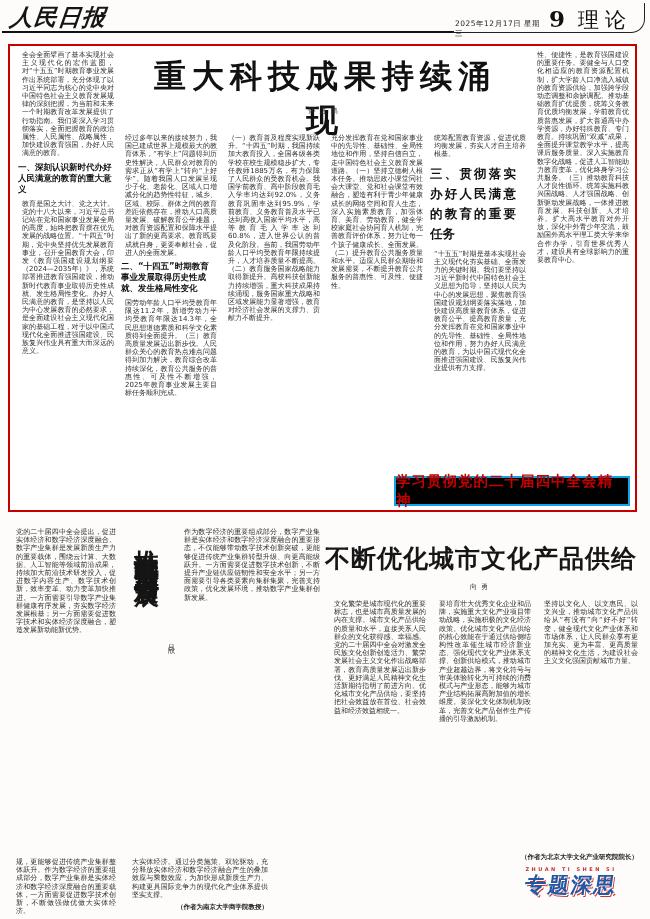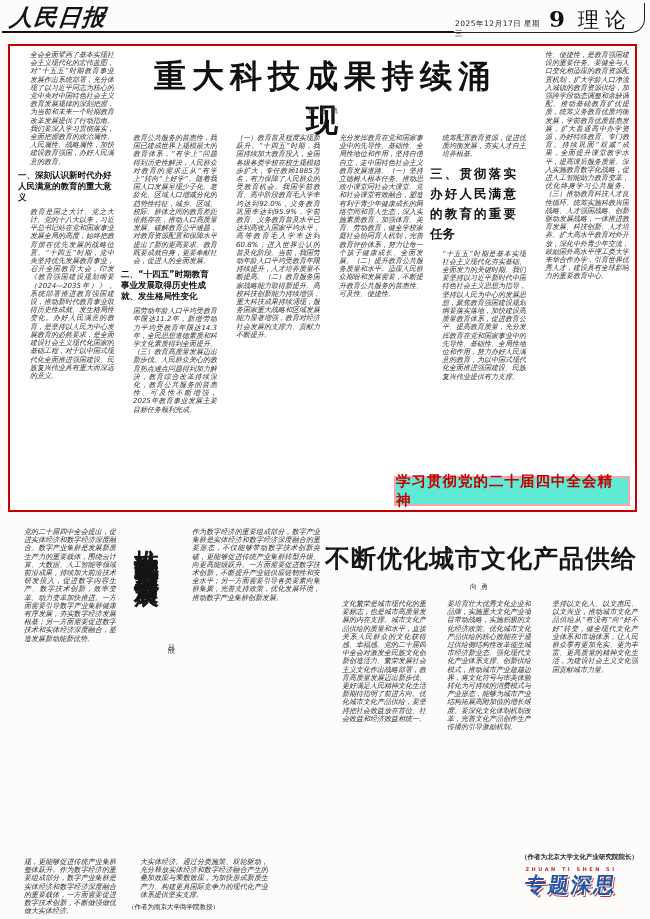--- a/index.html
+++ b/index.html
@@ -26,47 +26,47 @@
   .head-section{position:absolute;left:578px;top:6px;font-size:21px;color:#111;letter-spacing:6px;
     font-family:"DejaVu Serif","Liberation Serif",serif;}
   
   .main-box{position:absolute;left:8px;top:44px;width:625px;height:464px;border:2.5px solid #c40000;background:#fff;}
   .main-headline{
     position:absolute;left:130px;top:8px;width:370px;text-align:center;
     font-size:32px;font-weight:bold;color:#111;letter-spacing:6px;line-height:44px;
   }
   .main-byline{position:absolute;left:130px;top:60px;width:370px;text-align:center;font-size:7px;color:#333;letter-spacing:4px;}
   .col{position:absolute;font-size:7px;line-height:8.2px;text-align:justify;overflow:hidden;color:#2e2e2e;}
-  .col p{margin:0 0 3px 12px;font-style:italic;}
+  .col p{margin:0 0 3px 4px;}
   .sec-head{font-weight:bold;text-align:left;font-size:8.5px;line-height:11px;margin:4px 0 5px 0;color:#111;}
   .sec-head-big{font-weight:bold;font-size:12.5px;line-height:20px;margin:5px 10px 6px 0;color:#111;text-align:justify;}
   .c1{left:8px;top:5px;width:96px;height:452px;}
   .c2{left:111px;top:88px;width:96px;height:369px;}
   .c3{left:214px;top:88px;width:96px;height:369px;}
   .c4{left:317px;top:88px;width:96px;height:338px;}
   .c5{left:420px;top:88px;width:96px;height:338px;}
   .c6{left:523px;top:5px;width:96px;height:421px;}
   .banner{
-    position:absolute;left:384px;top:430px;width:232px;height:26px;border:2px solid #fca5a5;
+    position:absolute;left:384px;top:430px;width:232px;height:26px;border:2px solid #0ea5e9;
     display:flex;align-items:center;justify-content:center;
-    font-size:14.5px;font-weight:bold;color:#c40000;letter-spacing:1px;background:#5eead4;
+    font-size:14.5px;font-weight:bold;color:#c40000;letter-spacing:1px;background:#000000;
   }
   
   .v-headline{
     position:absolute;left:124px;top:530px;height:345px;writing-mode:vertical-rl;
     font-size:25px;font-weight:bold;color:#151515;letter-spacing:3px;line-height:44px;
   }
   .v-byline{
     position:absolute;left:166px;top:638px;writing-mode:vertical-rl;font-size:7.5px;color:#333;letter-spacing:3px;
   }
   .dcolA{left:12px;top:528px;width:104px;height:386px;}
   .dcolB{left:180px;top:528px;width:140px;height:318px;}
   .dcolC{left:12px;top:858px;width:104px;height:56px;}
   .dcolD{left:128px;top:858px;width:140px;height:44px;}
-  .d-footer{position:absolute;left:128px;top:903px;width:140px;text-align:left;font-size:6.5px;font-weight:normal;color:#222;}
+  .d-footer{position:absolute;left:128px;top:903px;width:140px;text-align:right;font-size:6.5px;font-weight:bold;color:#222;}
   
   .r-headline{
     position:absolute;left:322px;top:542px;width:318px;text-align:center;
     font-family:"DejaVu Serif","Liberation Serif",serif;font-size:25px;font-weight:bold;color:#161616;letter-spacing:1px;
   }
   .r-byline{position:absolute;left:322px;top:582px;width:318px;text-align:center;font-size:7px;color:#333;letter-spacing:4px;}
   .rc1{left:330px;top:600px;width:96px;height:314px;}
   .rc2{left:435px;top:600px;width:96px;height:314px;}
   .rc3{left:540px;top:600px;width:98px;height:250px;}
   .r-footer{position:absolute;left:460px;top:853px;width:178px;text-align:right;font-size:6.5px;font-weight:bold;color:#222;}
@@ -94,21 +94,21 @@
   <div class="main-headline">重大科技成果持续涌现</div>
   <div class="main-byline">怀进鹏</div>
 
   <div class="col c1">
     <p>全会全面擘画了基本实现社会主义现代化的宏伟蓝图，对“十五五”时期教育事业发展作出系统部署，充分体现了以习近平同志为核心的党中央对中国特色社会主义教育发展规律的深刻把握，为当前和未来一个时期教育改革发展提供了行动指南。我们要深入学习贯彻落实，全面把握教育的政治属性、人民属性、战略属性，加快建设教育强国，办好人民满意的教育。</p>
     <div class="sec-head">一、深刻认识新时代办好人民满意的教育的重大意义</div>
     <p>教育是国之大计、党之大计。党的十八大以来，习近平总书记站在党和国家事业发展全局的高度，始终把教育摆在优先发展的战略位置。“十四五”时期，党中央坚持优先发展教育事业，召开全国教育大会，印发《教育强国建设规划纲要（2024—2035年）》，系统部署推进教育强国建设，推动新时代教育事业取得历史性成就、发生格局性变化。办好人民满意的教育，是坚持以人民为中心发展教育的必然要求，是全面建设社会主义现代化国家的基础工程，对于以中国式现代化全面推进强国建设、民族复兴伟业具有重大而深远的意义。</p>
   </div>
 
   <div class="col c2">
-    <p>教育公共服务的普惠性，我国已建成世界上规模最大的教育体系，“有学上”问题得到历史性解决，人民群众对教育的需求正从“有学上”转向“上好学”。随着我国人口发展呈现少子化、老龄化、区域人口增减分化的趋势性特征，城乡、区域、校际、群体之间的教育差距依然存在，推动人口高质量发展、破解教育公平难题，对教育资源配置和保障水平提出了新的更高要求。教育既要成就自身，更要奉献社会，促进人的全面发展。</p>
+    <p>经过多年以来的接续努力，我国已建成世界上规模最大的教育体系，“有学上”问题得到历史性解决，人民群众对教育的需求正从“有学上”转向“上好学”。随着我国人口发展呈现少子化、老龄化、区域人口增减分化的趋势性特征，城乡、区域、校际、群体之间的教育差距依然存在，推动人口高质量发展、破解教育公平难题，对教育资源配置和保障水平提出了新的更高要求。教育既要成就自身，更要奉献社会，促进人的全面发展。</p>
     <div class="sec-head">二、“十四五”时期教育事业发展取得历史性成就、发生格局性变化</div>
     <p>国劳动年龄人口平均受教育年限达11.2年，新增劳动力平均受教育年限达14.3年，全民思想道德素质和科学文化素质得到全面提升。（三）教育高质量发展迈出新步伐。人民群众关心的教育热点难点问题得到加力解决，教育综合改革持续深化，教育公共服务的普惠性、可及性不断增强，2025年教育事业发展主要目标任务顺利完成。</p>
   </div>
 
   <div class="col c3">
     <p>（一）教育普及程度实现新跃升。“十四五”时期，我国持续加大教育投入，全国各级各类学校在校生规模稳步扩大，专任教师1885万名，有力保障了人民群众的受教育机会。我国学前教育、高中阶段教育毛入学率均达到92.0%，义务教育巩固率达到95.9%，学前教育、义务教育普及水平已达到高收入国家平均水平，高等教育毛入学率达到60.8%，进入世界公认的普及化阶段。当前，我国劳动年龄人口平均受教育年限持续提升，人才培养质量不断提高。（二）教育服务国家战略能力取得新提升。高校科技创新能力持续增强，重大科技成果持续涌现，服务国家重大战略和区域发展能力显著增强，教育对经济社会发展的支撑力、贡献力不断提升。</p>
   </div>
 
   <div class="col c4">
     <p>充分发挥教育在党和国家事业中的先导性、基础性、全局性地位和作用，坚持自信自立，走中国特色社会主义教育发展道路。（一）坚持立德树人根本任务。推动思政小课堂同社会大课堂、党和社会课堂有效融合，塑造有利于青少年健康成长的网络空间和育人生态，深入实施素质教育，加强体育、美育、劳动教育，健全学校家庭社会协同育人机制，完善教育评价体系，努力让每一个孩子健康成长、全面发展。（二）提升教育公共服务质量和水平。适应人民群众期盼和发展需要，不断提升教育公共服务的普惠性、可及性、便捷性。</p>

